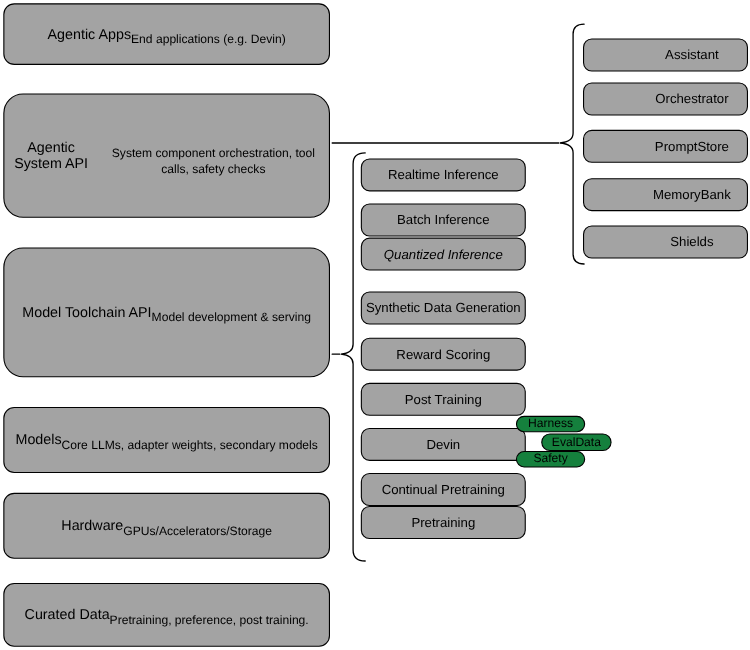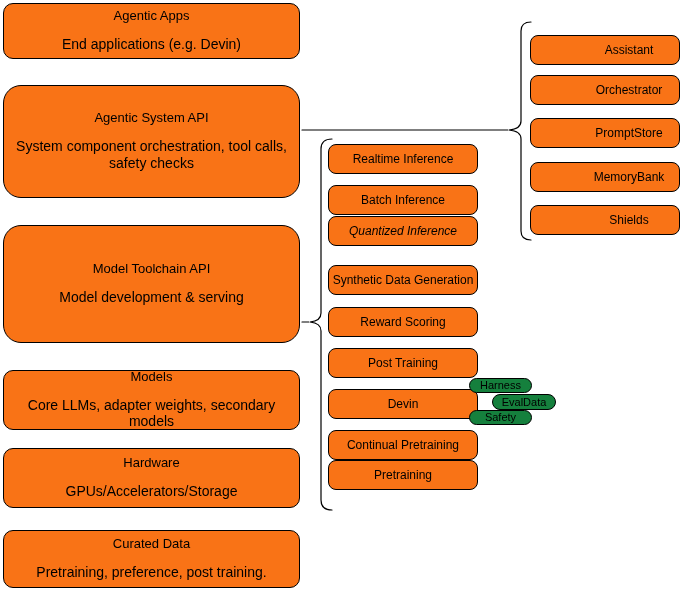--- a/index.html
+++ b/index.html
@@ -15,36 +15,36 @@
   svg.connectors {
     position: absolute;
     left: 0; top: 0;
     width: 682px; height: 591px;
     z-index: 1;
   }
   .box {
     position: absolute;
     box-sizing: border-box;
     border: 1px solid #000000;
-    background: #f97316;
+    background: #a3a3a3;
     display: flex;
-    flex-direction: column;
+    flex-direction: row;
     align-items: center;
     justify-content: center;
     text-align: center;
     z-index: 2;
   }
   .left-box {
     left: 3px;
     width: 297px;
     border-radius: 10px;
   }
   .big-radius { border-radius: 18px; }
   .node-title { font-size: 13px; line-height: 1.15; }
-  .node-subtitle { font-size: 14px; line-height: 1.2; margin-top: 12px; }
+  .node-subtitle { font-size: 11px; line-height: 1.2; margin-top: 12px; }
   .mid-box {
     left: 328px;
     width: 150px;
     height: 30px;
     border-radius: 8px;
     font-size: 12px;
   }
   .right-box {
     left: 530px;
     width: 150px;

